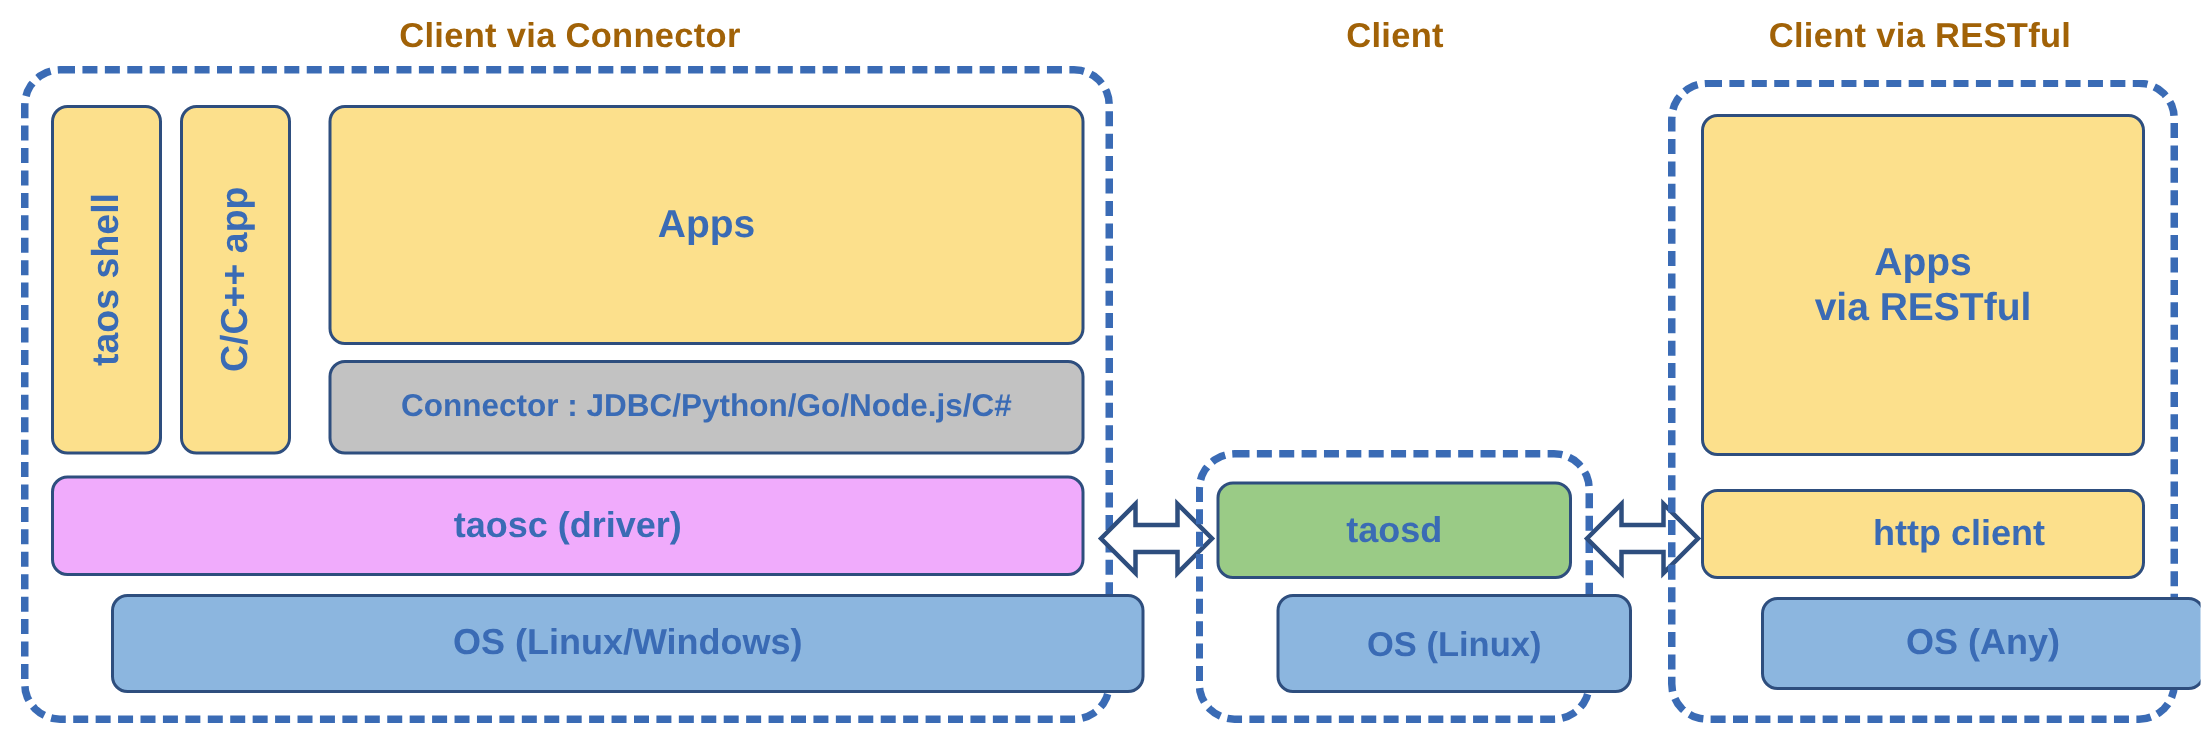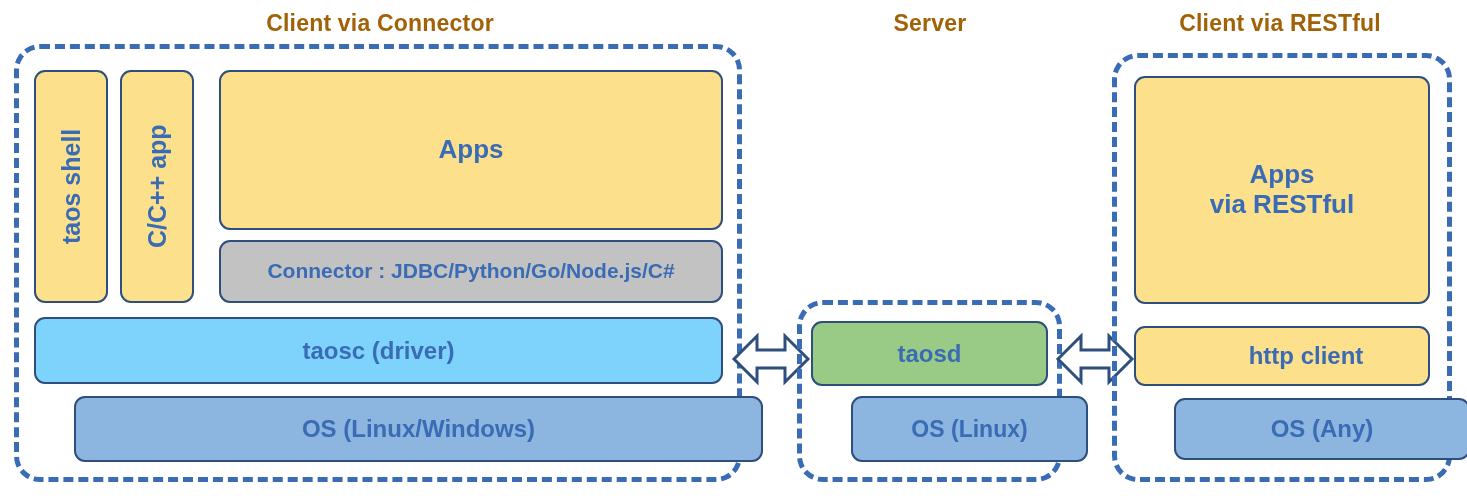--- a/index.html
+++ b/index.html
@@ -47,21 +47,21 @@
     color: #3A6BB5;
     font-weight: bold;
     display: flex;
     align-items: center;
     justify-content: center;
     text-align: center;
     line-height: 1.15;
   }
 
   .box.yellow { background: #FCE08C; }
-  .box.orange { background: #7dd3fc; }
+  .box.orange { background: #f0abfc; }
   .box.blue   { background: #8CB6DF; margin-left: 40px; }
   .box.green  { background: #9ACB86; }
   .box.gray   { background: #C2C2C2; }
 
   .vertical-label {
     writing-mode: vertical-rl;
     transform: rotate(180deg);
     white-space: nowrap;
   }
 
@@ -70,21 +70,21 @@
   }
   .arrow svg { display: block; }
 </style>
 </head>
 <body>
 
 <div id="canvas">
 
   <div class="panel-title" style="left:0px; top:10px; width:760px;">Client via Connector</div>
 
-  <div class="panel-title" style="left:795px; top:10px; width:270px;">Server</div>
+  <div class="panel-title" style="left:795px; top:10px; width:270px;">Client</div>
 
   <div class="panel-title" style="left:1100px; top:10px; width:360px;">Client via RESTful</div>
 
   <div class="dashed-panel" style="left:14px; top:44px; width:728px; height:438px;"></div>
 
   <div class="box yellow vertical-label" style="left:34px; top:70px; width:74px; height:233px; font-size:25px;">taos shell</div>
 
   <div class="box yellow vertical-label" style="left:120px; top:70px; width:74px; height:233px; font-size:25px;">C/C++ app</div>
 
   <div class="box yellow" style="left:219px; top:70px; width:504px; height:160px; font-size:26px;">Apps</div>

